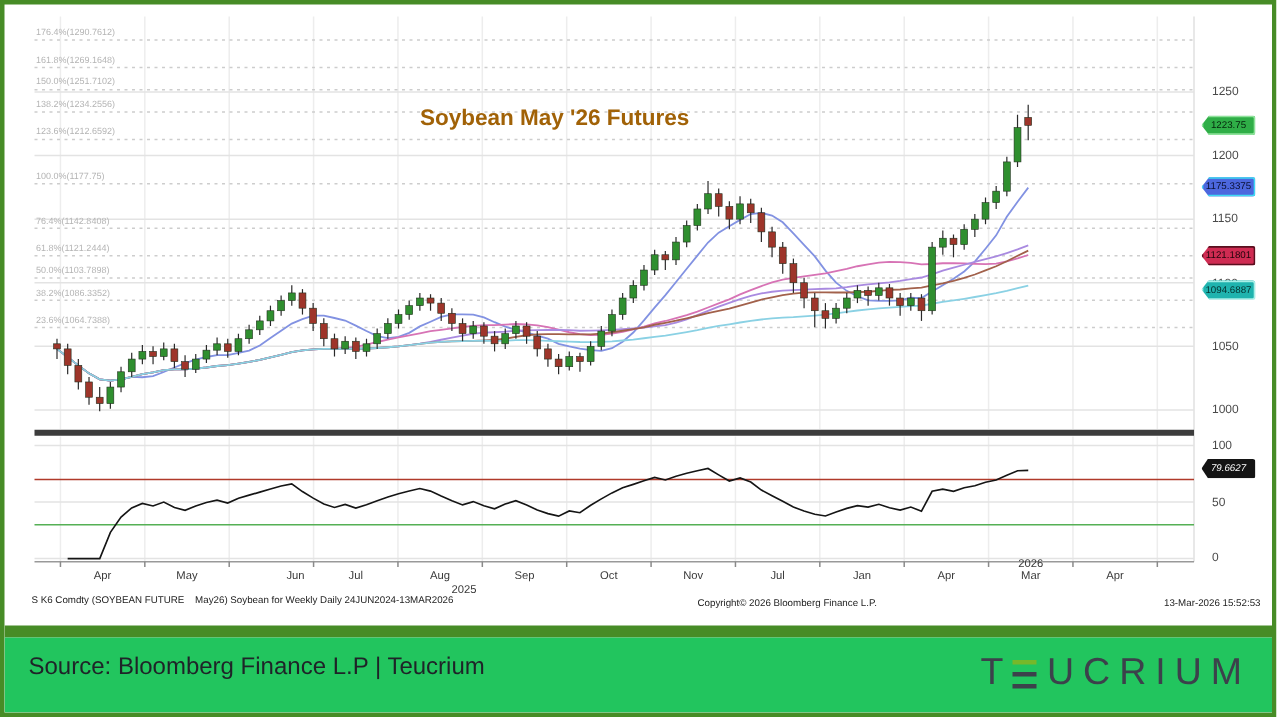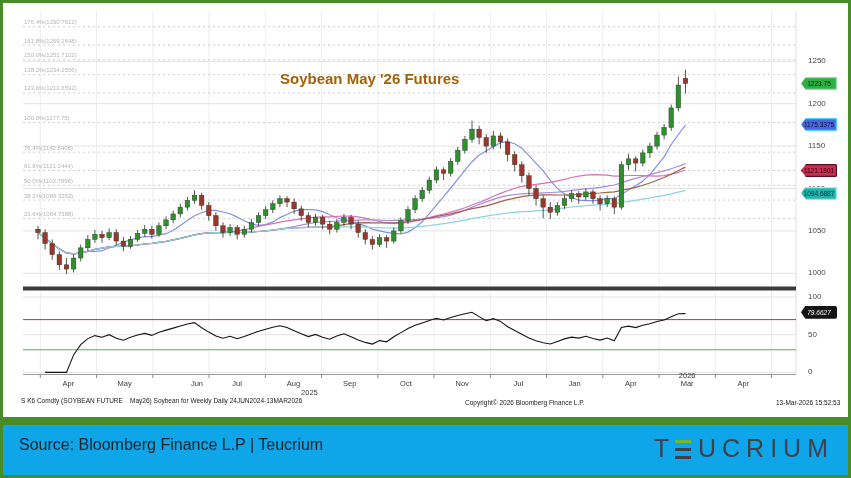--- a/index.html
+++ b/index.html
@@ -17,21 +17,21 @@
   #chart-title{position:absolute;left:277px;top:67px;font-size:15px;font-weight:bold;color:#a16207;z-index:2;white-space:nowrap;}
   .chip{
     position:absolute;left:798px;width:36px;height:13px;z-index:3;
     font-size:6.5px;line-height:13px;text-align:center;white-space:nowrap;
     clip-path:polygon(0 50%, 14% 0, 100% 0, 100% 100%, 14% 100%);
     border-radius:2px;
   }
   #chip-rsi{font-style:italic;clip-path:polygon(0 50%, 12% 0, 100% 0, 100% 100%, 12% 100%);}
   .bbg-footer{position:absolute;font-size:6.5px;color:#222;z-index:2;white-space:pre;}
   #divider{position:absolute;left:0;top:414px;width:845px;height:8px;background:#478c26;z-index:4;}
-  #source-bar{position:absolute;left:0;top:422px;width:845px;height:50px;background:#0ea5e9;z-index:4;}
+  #source-bar{position:absolute;left:0;top:422px;width:845px;height:50px;background:#22c55e;z-index:4;}
   #source-text{position:absolute;left:16px;top:11px;font-size:16px;color:#1f2328;}
   #logo{position:absolute;right:14px;top:9px;display:flex;align-items:center;color:#3c414b;}
   .logo-text{font-size:25px;letter-spacing:6px;color:#3c414b;}
   #logo-e{display:inline-flex;flex-direction:column;justify-content:space-between;height:19px;width:16px;margin:2px 7px 0 0;}
   #logo-e .bar{height:3.2px;width:16px;background:#3c414b;}
   #logo-e .bar.green{background:#76b82a;}
 </style>
 </head>
 <body>
 

